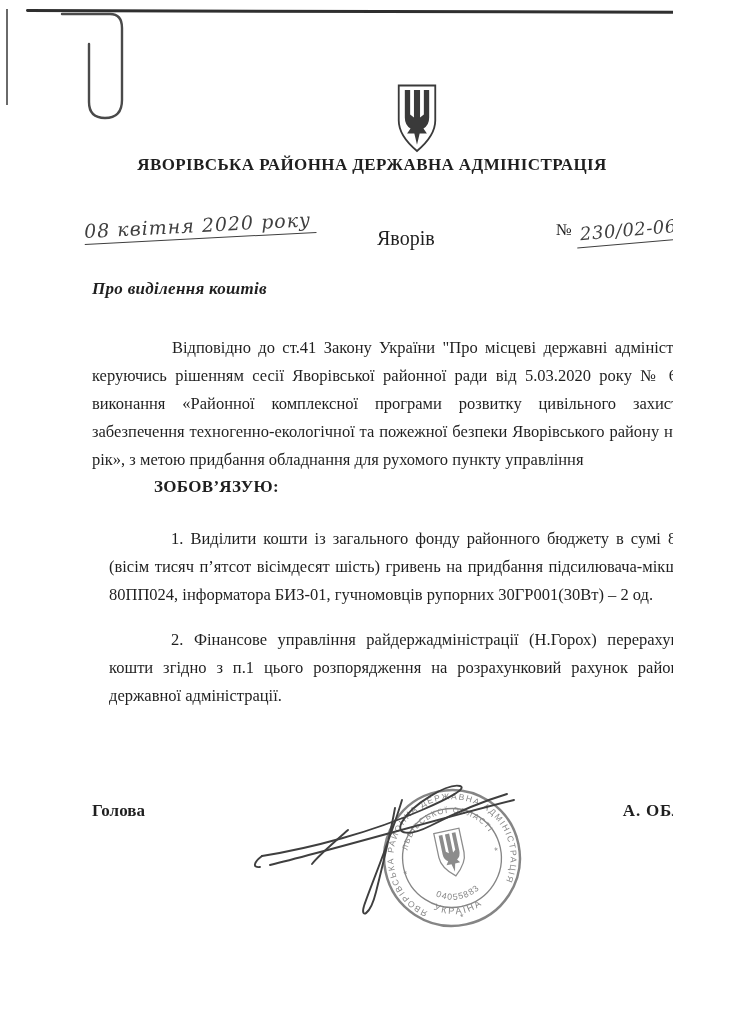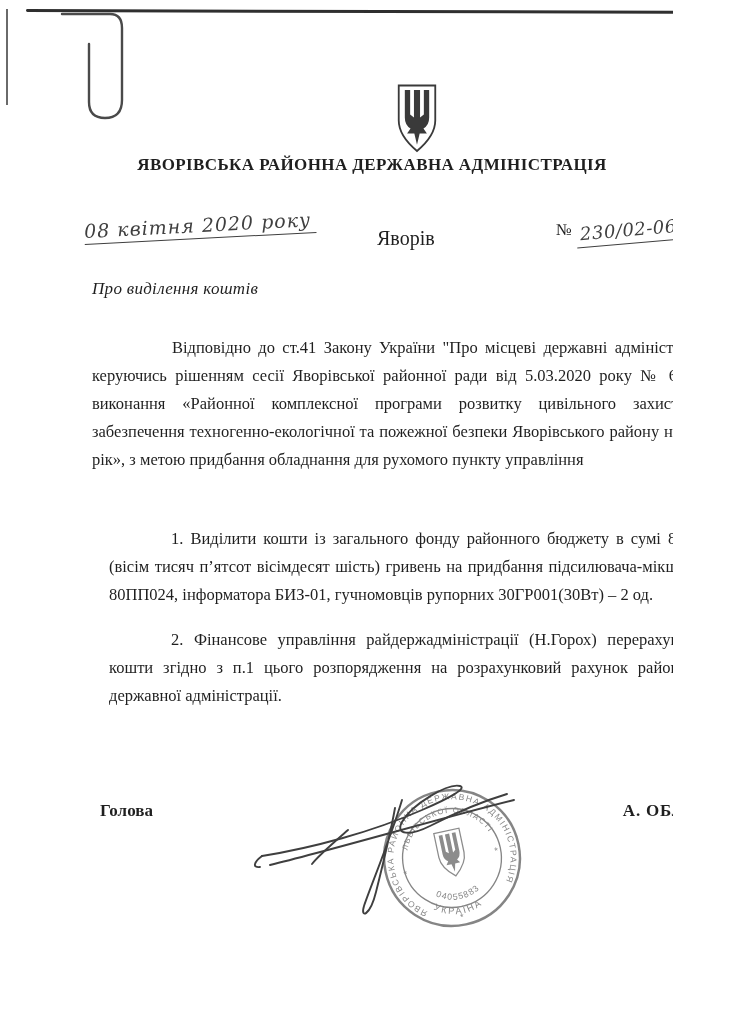--- a/index.html
+++ b/index.html
@@ -35,29 +35,29 @@
   }
   .place{position:absolute;left:377px;top:227px;font-size:20px;}
   .number-group{position:absolute;left:556px;top:218px;white-space:nowrap;}
   .number-label{font-size:16.5px;}
   .number-hand{
     display:inline-block;font-size:18px;letter-spacing:.5px;
     transform:rotate(-5deg);border-bottom:1.6px solid #3f3f3f;
     padding:0 6px 3px 4px;min-width:120px;
   }
   
-  .subject{position:absolute;left:92px;top:279px;font-size:17px;font-weight:400;font-style:italic;letter-spacing:.3px;}
+  .subject{position:absolute;left:92px;top:279px;font-size:17px;font-weight:700;font-style:italic;letter-spacing:.3px;}
   .col{position:absolute;left:92px;width:626px;font-size:16.5px;line-height:28px;text-align:justify;}
   .intro{top:334px;}
   .intro p{margin:0;text-indent:80px;}
   .oblige{position:absolute;left:92px;top:477px;width:626px;font-size:17px;font-weight:700;padding-left:62px;box-sizing:border-box;letter-spacing:.3px;}
   .items{top:508px;}
   .items p{margin:17px;text-indent:62px;}
   
-  .sig-role{position:absolute;left:92px;top:801px;font-size:17px;font-weight:700;margin-left:8px;}
+  .sig-role{position:absolute;left:92px;top:801px;font-size:17px;font-weight:700;}
   .sig-name{position:absolute;left:520px;top:801px;width:210px;text-align:right;font-size:17px;font-weight:700;letter-spacing:.8px;}
   .stamp{position:absolute;left:380px;top:786px;width:144px;height:144px;transform:rotate(-12deg);opacity:.88;}
   .signature-scribble{position:absolute;left:252px;top:770px;width:300px;height:160px;}
   .stamp text, .stamp textPath{font-family:"Liberation Sans", sans-serif;fill:#757575;}
 </style>
 </head>
 <body>
 
 <svg width="0" height="0" style="position:absolute" aria-hidden="true">
   <defs>
@@ -87,20 +87,21 @@
     <span class="number-label">№</span>
     <span class="number-hand hand">230/02-06</span>
   </div>
 
   <div class="subject">Про виділення коштів</div>
 
   <div class="col intro">
     <p>Відповідно до ст.41 Закону України "Про місцеві державні адміністрації", керуючись рішенням сесії Яворівської районної ради від 5.03.2020 року № 605 на виконання «Районної комплексної програми розвитку цивільного захисту та забезпечення техногенно-екологічної та пожежної безпеки Яворівського району на 2020 рік», з метою придбання обладнання для рухомого пункту управління</p>
   </div>
 
+  <div class="oblige">ЗОБОВ’ЯЗУЮ:</div>
 
   <div class="col items">
     <p>1. Виділити кошти із загального фонду районного бюджету в сумі 8586 (вісім тисяч п’ятсот вісімдесят шість) гривень на придбання підсилювача-мікшера 80ПП024, інформатора БИЗ-01, гучномовців рупорних 30ГР001(30Вт) – 2 од.</p>
     <p>2. Фінансове управління райдержадміністрації (Н.Горох) перерахувати кошти згідно з п.1 цього розпорядження на розрахунковий рахунок районної державної адміністрації.</p>
   </div>
 
   <div class="sig-role">Голова</div>
   <div class="sig-name">А. ОБЛАСТІ</div>
 
   <svg class="stamp" viewBox="0 0 140 140">

